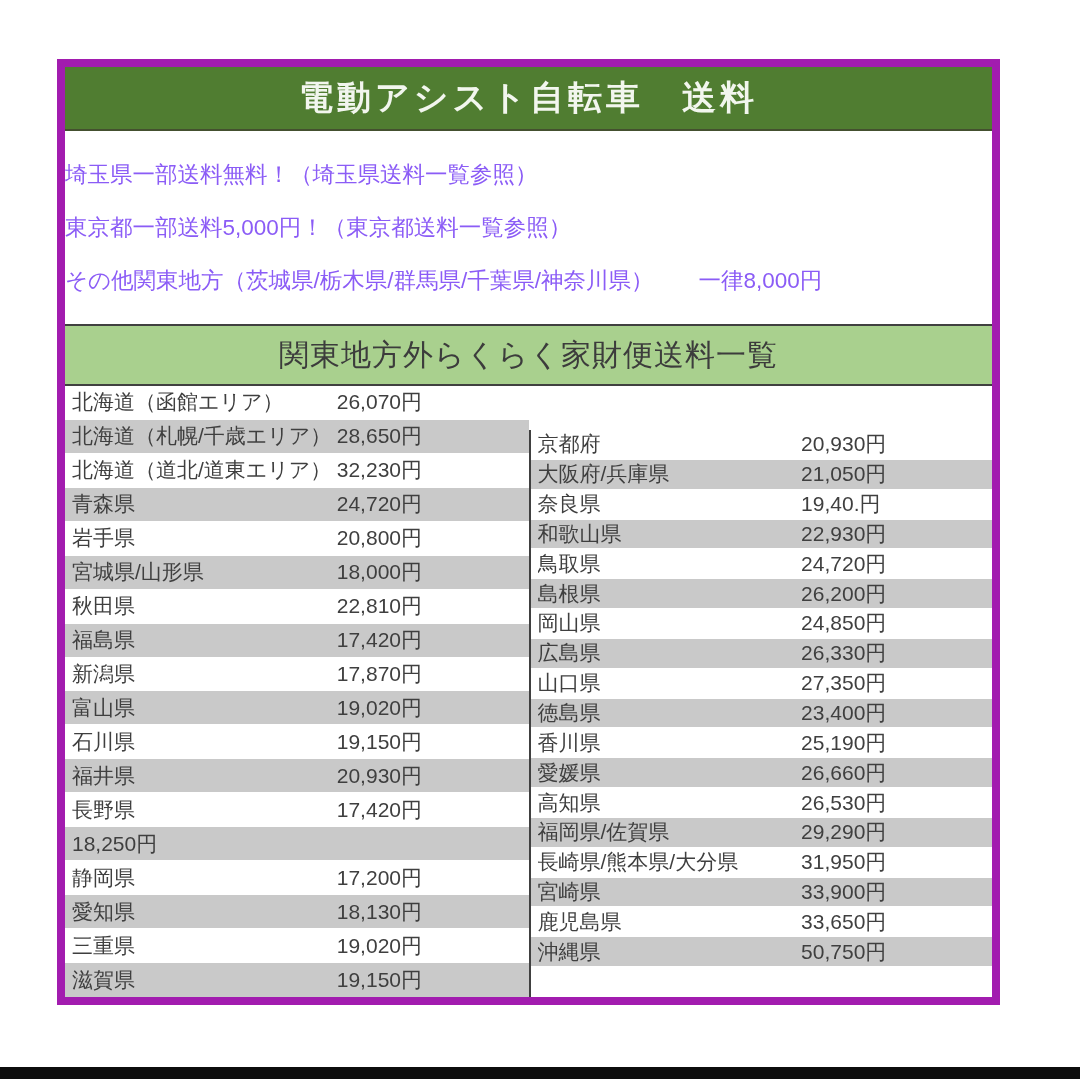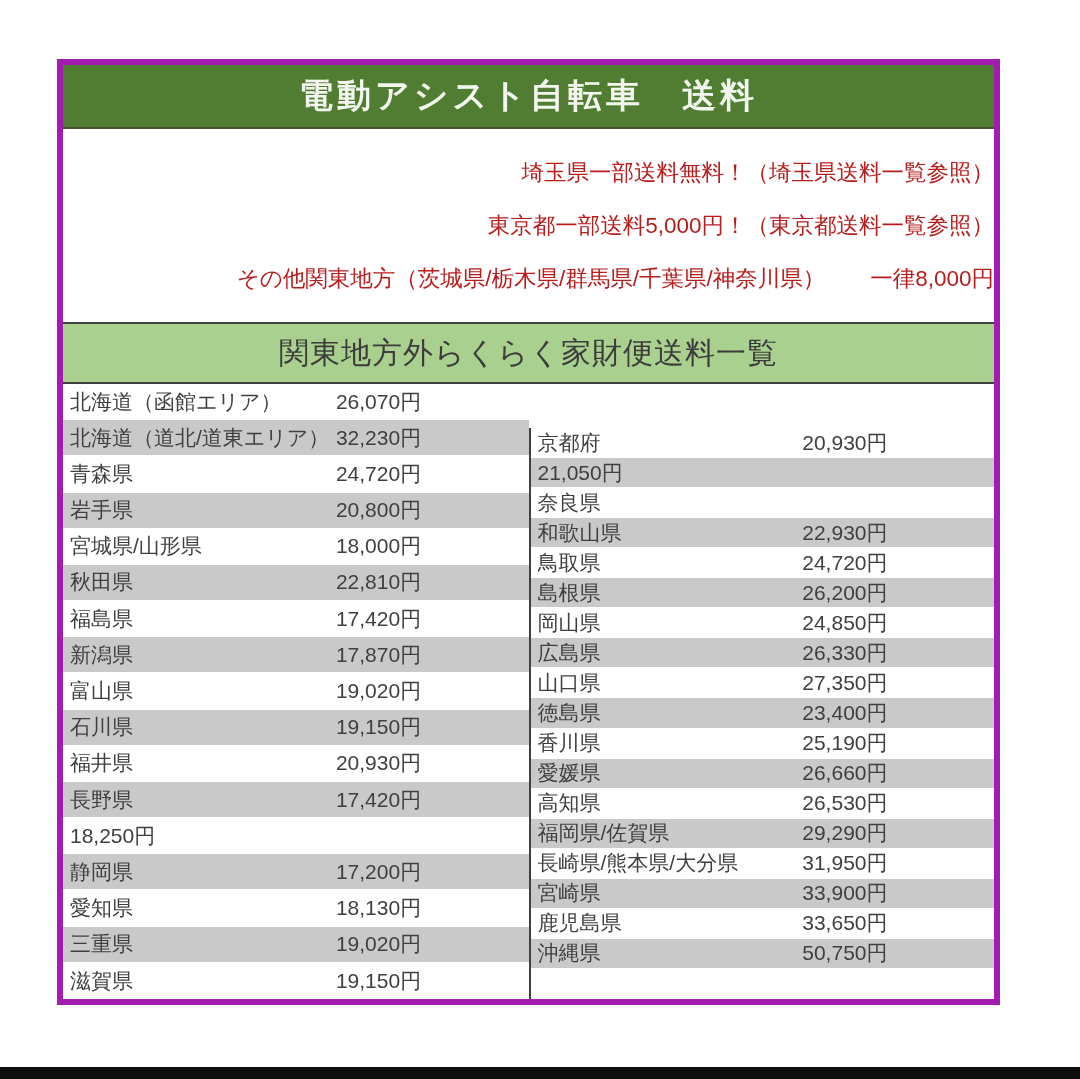--- a/index.html
+++ b/index.html
@@ -6,21 +6,21 @@
   .page{
     position:relative;
     width:1080px;height:1079px;
     background:#ffffff;
     font-family:"Liberation Sans","DejaVu Sans",sans-serif;
     overflow:hidden;
   }
   .content-box{
     position:absolute;left:57px;top:59px;
     width:943px;height:946px;
-    border:6px solid #a21caf;
+    border:8px solid #a21caf;
     box-sizing:border-box;
     display:flex;flex-direction:column;
     background:#ffffff;
   }
   .main-header{
     height:62px;flex:0 0 62px;
     background:#507d31;
     border-bottom:2px solid #44502f;
     display:flex;align-items:center;justify-content:center;
   }
@@ -30,23 +30,23 @@
     letter-spacing:4px;
     white-space:pre;
   }
   .info-section{
     flex:0 0 193px;
     display:flex;flex-direction:column;justify-content:space-evenly;
     padding:6px 0;
     box-sizing:border-box;
   }
   .info-line{
-    text-align:right;
+    text-align:left;
     font-size:22.5px;
-    color:#b91c1c;
+    color:#8b5cf6;
     white-space:pre;
   }
   .sub-header{
     flex:0 0 58px;
     background:#a9d08e;
     border-top:2px solid #404040;
     border-bottom:2px solid #404040;
     display:flex;align-items:center;justify-content:center;
   }
   .sub-header .sub-title{
@@ -112,20 +112,24 @@
       <span class="sub-title">関東地方外らくらく家財便送料一覧</span>
     </div>
 
     <div class="fee-table">
       <div class="fee-col left" id="col-left">
           <div class="fee-row">
             <span class="region">北海道（函館エリア）</span>
             <span class="fee">26,070円</span>
           </div>
           <div class="fee-row">
+            <span class="region">北海道（札幌/千歳エリア）</span>
+            <span class="fee">28,650円</span>
+          </div>
+          <div class="fee-row">
             <span class="region">北海道（道北/道東エリア）</span>
             <span class="fee">32,230円</span>
           </div>
           <div class="fee-row">
             <span class="region">青森県</span>
             <span class="fee">24,720円</span>
           </div>
           <div class="fee-row">
             <span class="region">岩手県</span>
             <span class="fee">20,800円</span>
@@ -181,24 +185,26 @@
             <span class="region">滋賀県</span>
             <span class="fee">19,150円</span>
           </div>
         </div>
       <div class="fee-col right" id="col-right">
           <div class="fee-row">
             <span class="region">京都府</span>
             <span class="fee">20,930円</span>
           </div>
           <div class="fee-row">
+            <span class="region">大阪府/兵庫県</span>
             <span class="fee">21,050円</span>
           </div>
           <div class="fee-row">
             <span class="region">奈良県</span>
+            <span class="fee">19,40.円</span>
           </div>
           <div class="fee-row">
             <span class="region">和歌山県</span>
             <span class="fee">22,930円</span>
           </div>
           <div class="fee-row">
             <span class="region">鳥取県</span>
             <span class="fee">24,720円</span>
           </div>
           <div class="fee-row">

